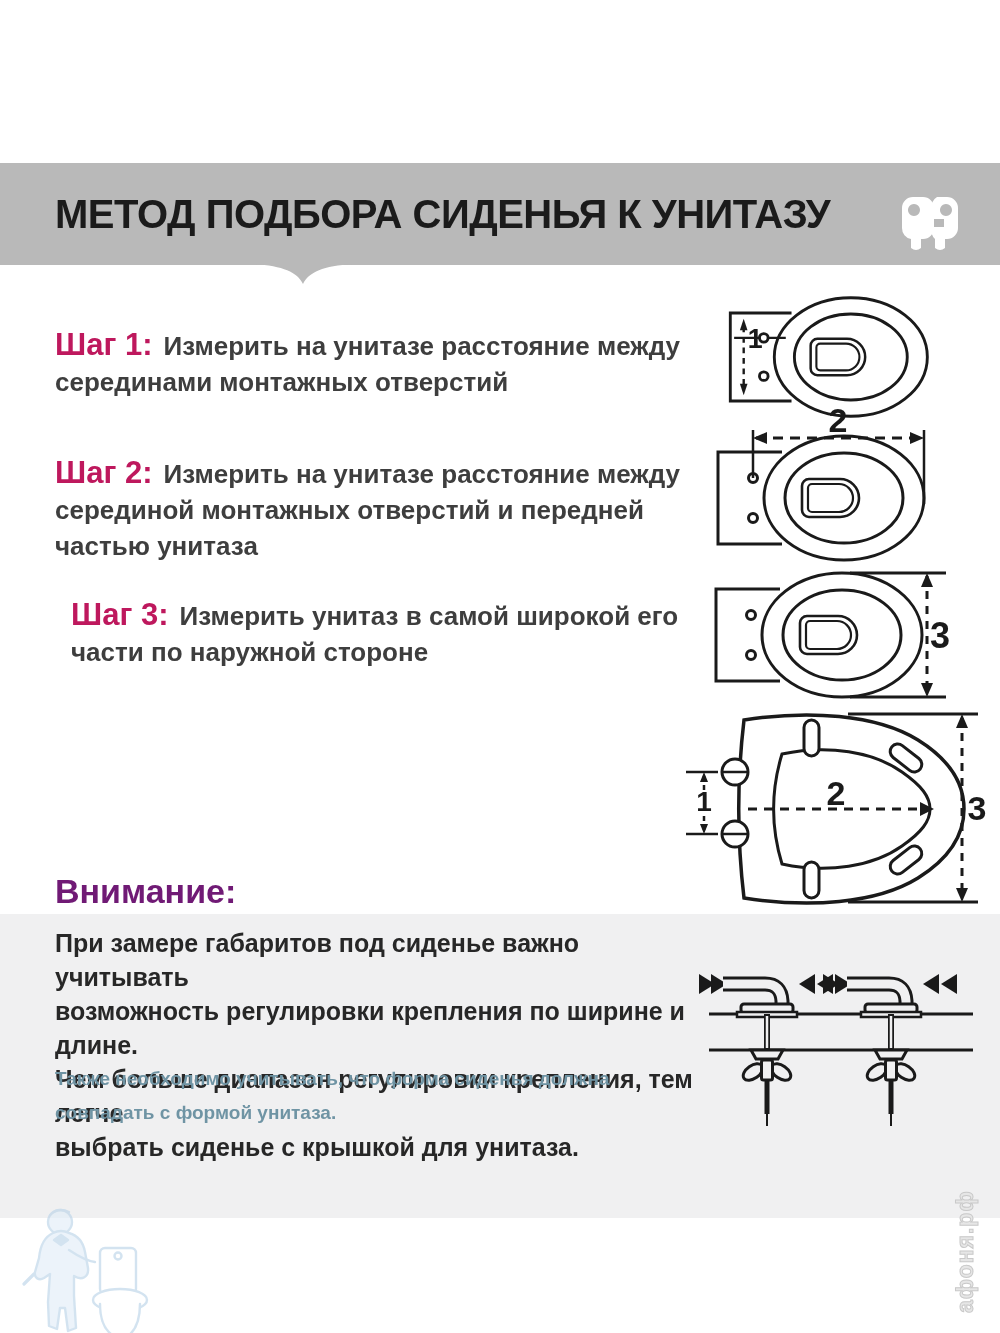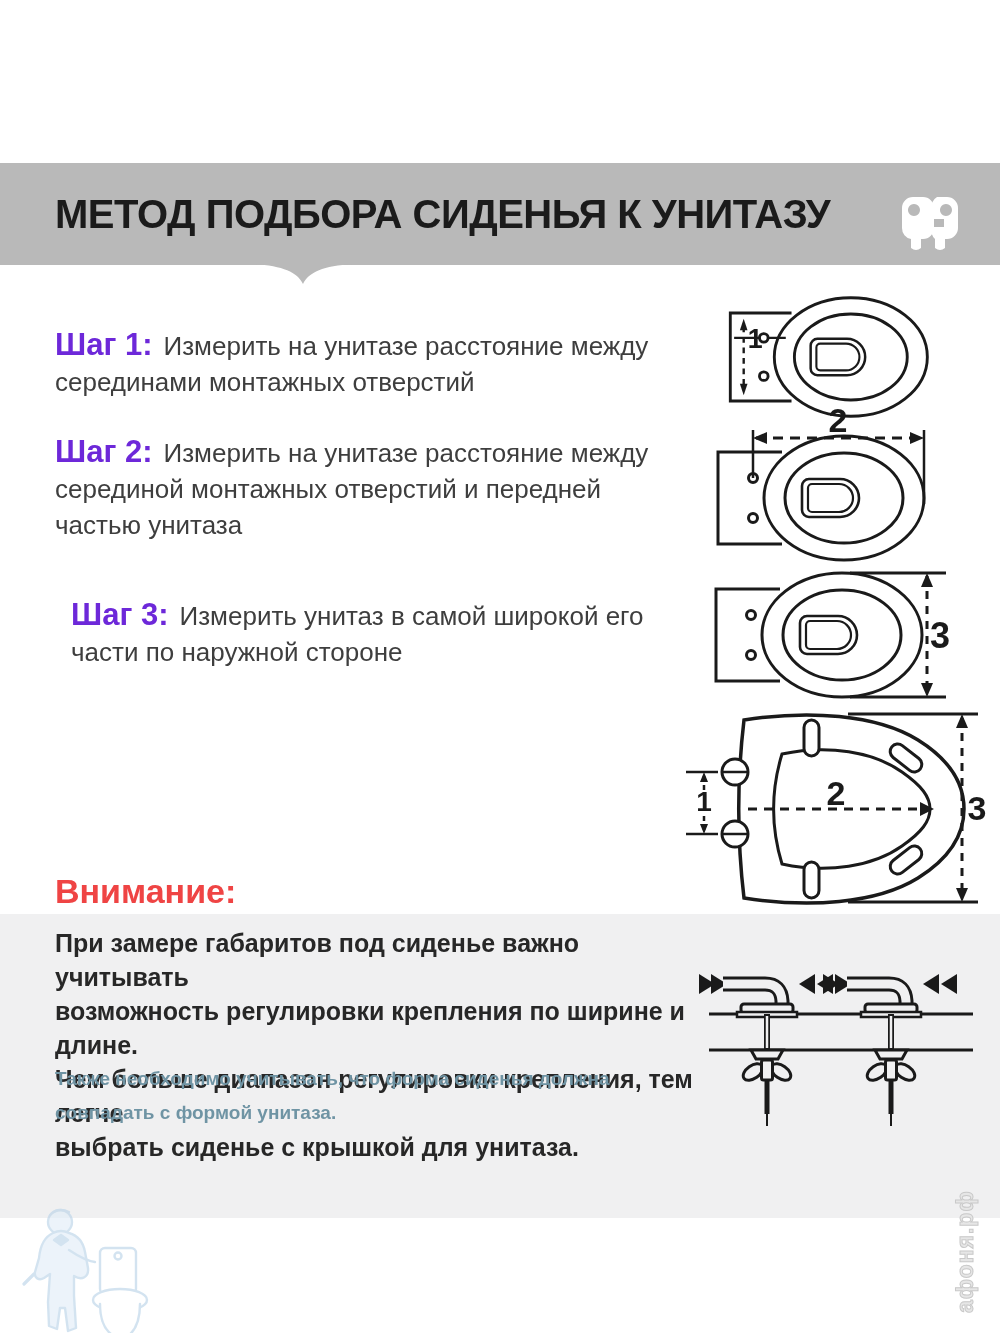--- a/index.html
+++ b/index.html
@@ -8,28 +8,28 @@
 
   
   .header-band{position:absolute;left:0;top:163px;width:1000px;height:102px;background:#b9b9b9;}
   .header-notch{position:absolute;left:253px;top:264px;width:100px;height:22px;}
   .page-title{position:absolute;left:55px;top:163px;width:830px;height:102px;display:flex;align-items:center;
               font-size:40px;font-weight:bold;letter-spacing:-0.5px;color:#1b1b1b;white-space:nowrap;}
   .brand{position:absolute;left:898px;top:193px;width:64px;height:64px;}
 
   
   .step{position:absolute;left:55px;width:660px;font-size:26px;line-height:36px;color:#3e3e3e;}
-  .step .lbl{font-size:31px;font-weight:bold;color:#6d28d9;margin-right:11px;}
-  .step .txt{white-space:pre-line;}
+  .step .lbl{font-size:31px;font-weight:bold;color:#be185d;margin-right:11px;}
+  .step .txt{white-space:pre-line;font-weight:bold;}
   .step1{top:327px;}
-  .step2{top:434px;}
+  .step2{top:455px;}
   .step3{top:597px;margin-left:16px;}
   .step4{top:711px;}
 
-  .attention-heading{position:absolute;left:55px;top:872px;font-size:34px;font-weight:bold;color:#ef4444;}
+  .attention-heading{position:absolute;left:55px;top:872px;font-size:34px;font-weight:bold;color:#701a75;}
 
   .note-box{position:absolute;left:0;top:914px;width:1000px;height:304px;background:#f0f0f1;}
   .note-box .bold-text{position:absolute;left:55px;top:12px;width:660px;font-size:25px;line-height:34px;
                        font-weight:bold;color:#272727;white-space:pre-line;}
   .note-box .blue-text{position:absolute;left:55px;top:148px;width:660px;font-size:19px;line-height:34px;
                        font-weight:bold;color:#6f94a4;white-space:pre-line;}
 
   
   .diag{position:absolute;}
   .d1{left:715px;top:290px;width:220px;height:134px;}

